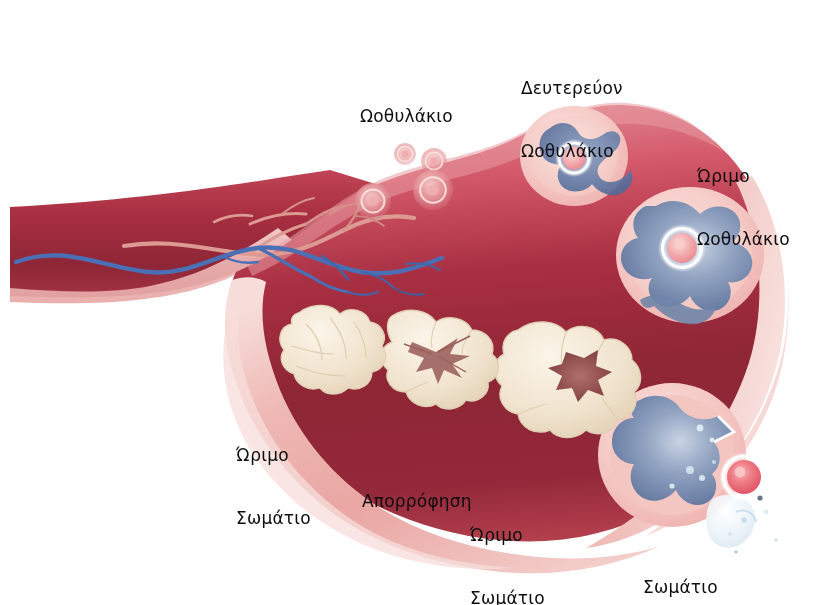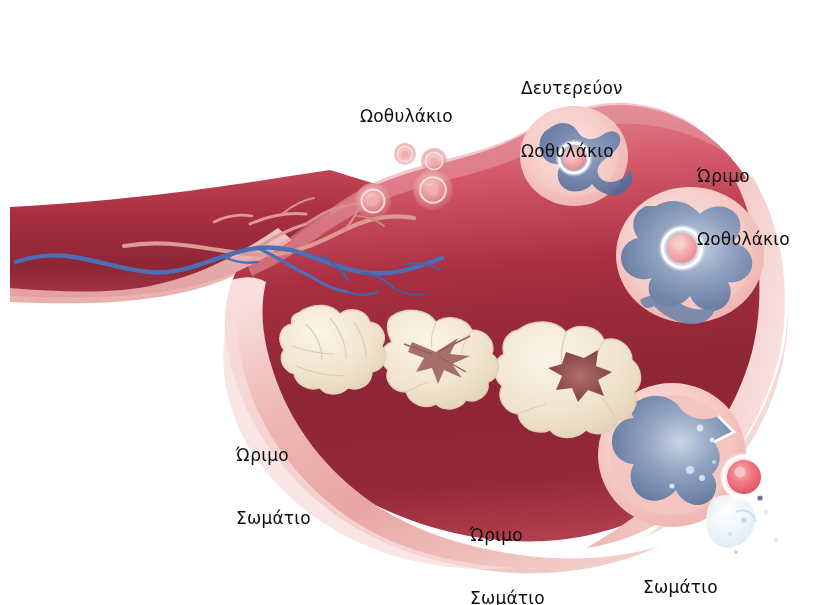--- a/index.html
+++ b/index.html
@@ -403,20 +403,23 @@
   <div class="label" style="left:697px; top:124px; width:116px;">
     <span>Ώριμο</span>
     <span>Ωοθυλάκιο</span>
   </div>
 
   <div class="label" style="left:236px; top:403px; width:96px;">
     <span>Ώριμο</span>
     <span>Σωμάτιο</span>
   </div>
 
+  <div class="label" style="left:362px; top:449px; width:110px;">
+    <span>Απορρόφηση</span>
+  </div>
 
   <div class="label" style="left:470px; top:483px; width:94px;">
     <span>Ώριμο</span>
     <span>Σωμάτιο</span>
   </div>
 
   <div class="label" style="left:643px; top:535px; width:100px;">
     <span>Σωμάτιο</span>
   </div>
 

